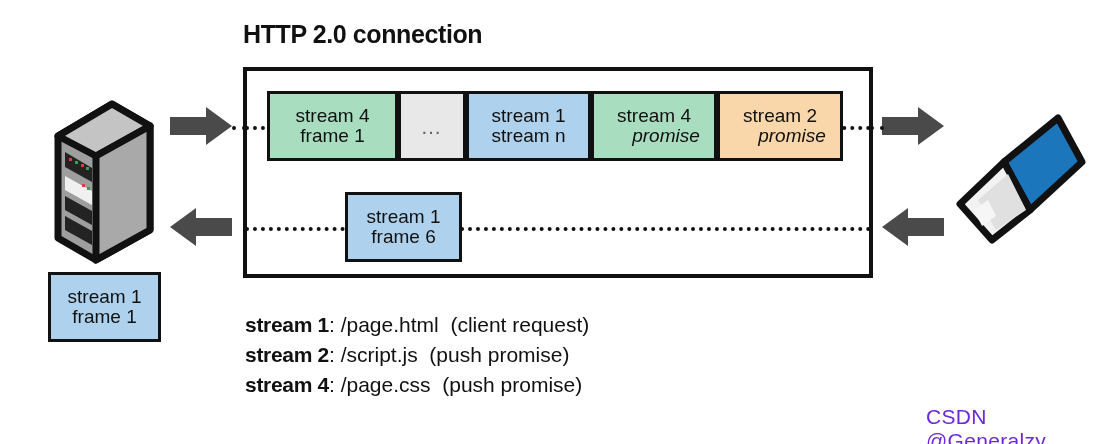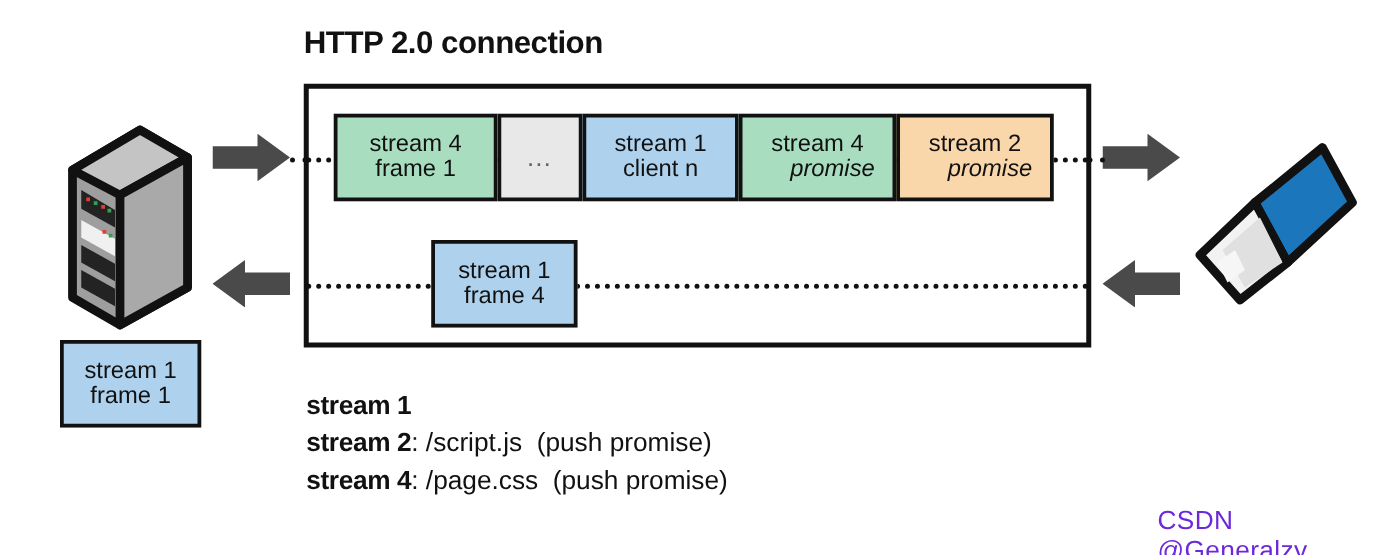--- a/index.html
+++ b/index.html
@@ -189,46 +189,47 @@
     <span class="l1">stream 4</span>
     <span class="l2">frame 1</span>
   </div>
 
   <div class="frame-box f-ell">
     <span class="ellipsis-glyph">…</span>
   </div>
 
   <div class="frame-box f-s1fn">
     <span class="l1">stream 1</span>
-    <span class="l2">client n</span>
+    <span class="l2">stream n</span>
   </div>
 
   <div class="frame-box f-s4p">
     <span class="l1">stream 4</span>
     <span class="l2 italic">promise</span>
   </div>
 
   <div class="frame-box f-s2p">
     <span class="l1">stream 2</span>
     <span class="l2 italic">promise</span>
   </div>
 
   <div class="frame-box f-s1f2">
     <span class="l1">stream 1</span>
-    <span class="l2">frame 4</span>
+    <span class="l2">frame 6</span>
   </div>
 
   <div class="f-standalone">
     <span class="l1">stream 1</span>
     <span class="l2">frame 1</span>
   </div>
 
   <div class="legend">
     <div class="legend-row">
       <span class="lbl">stream 1</span>
+      <span class="rest">: /page.html  (client request)</span>
     </div>
     <div class="legend-row">
       <span class="lbl">stream 2</span>
       <span class="rest">: /script.js  (push promise)</span>
     </div>
     <div class="legend-row">
       <span class="lbl">stream 4</span>
       <span class="rest">: /page.css  (push promise)</span>
     </div>
   </div>

